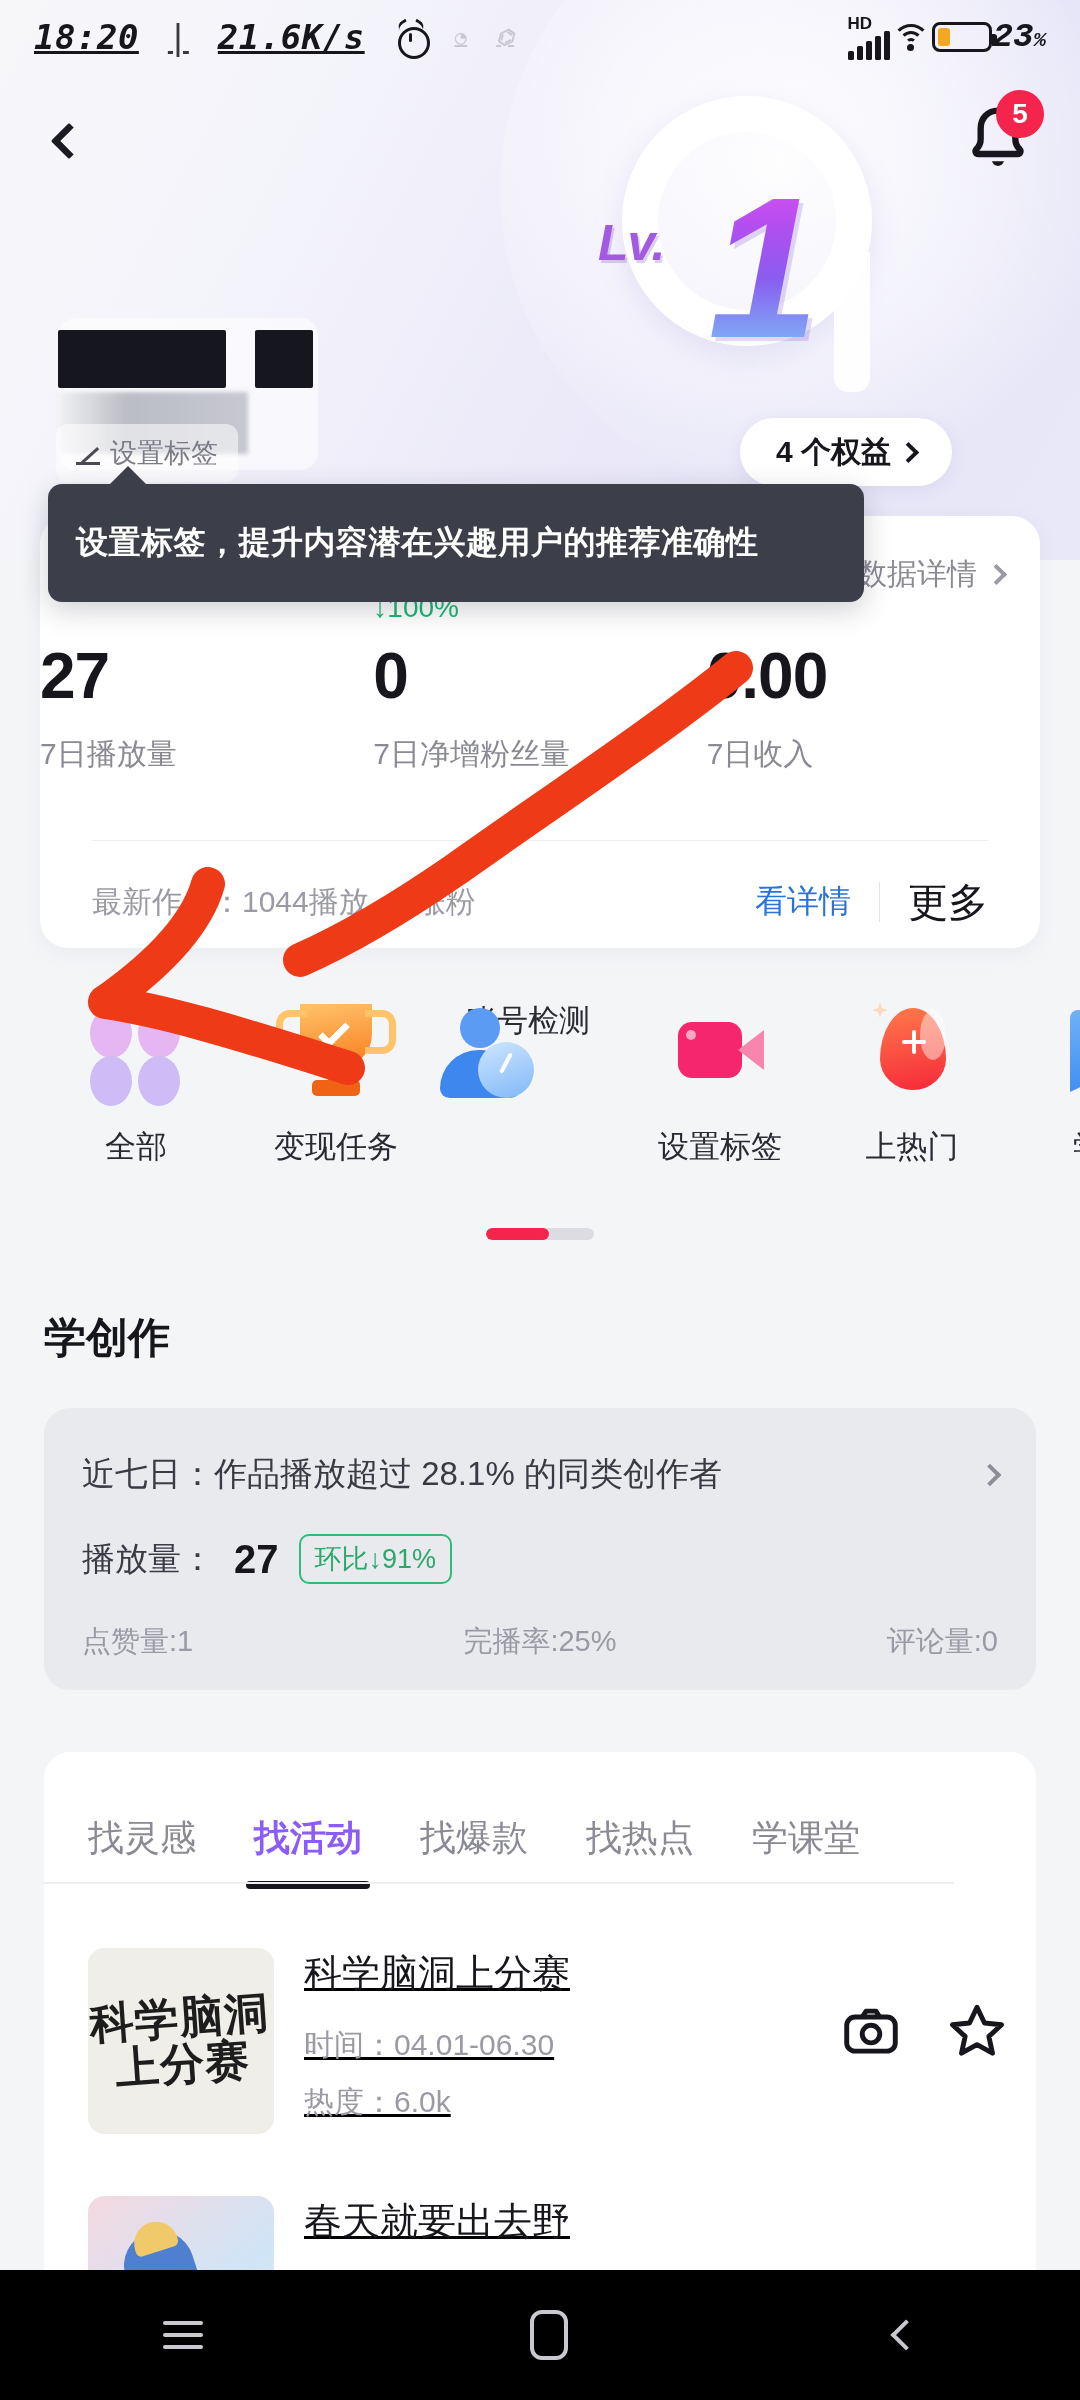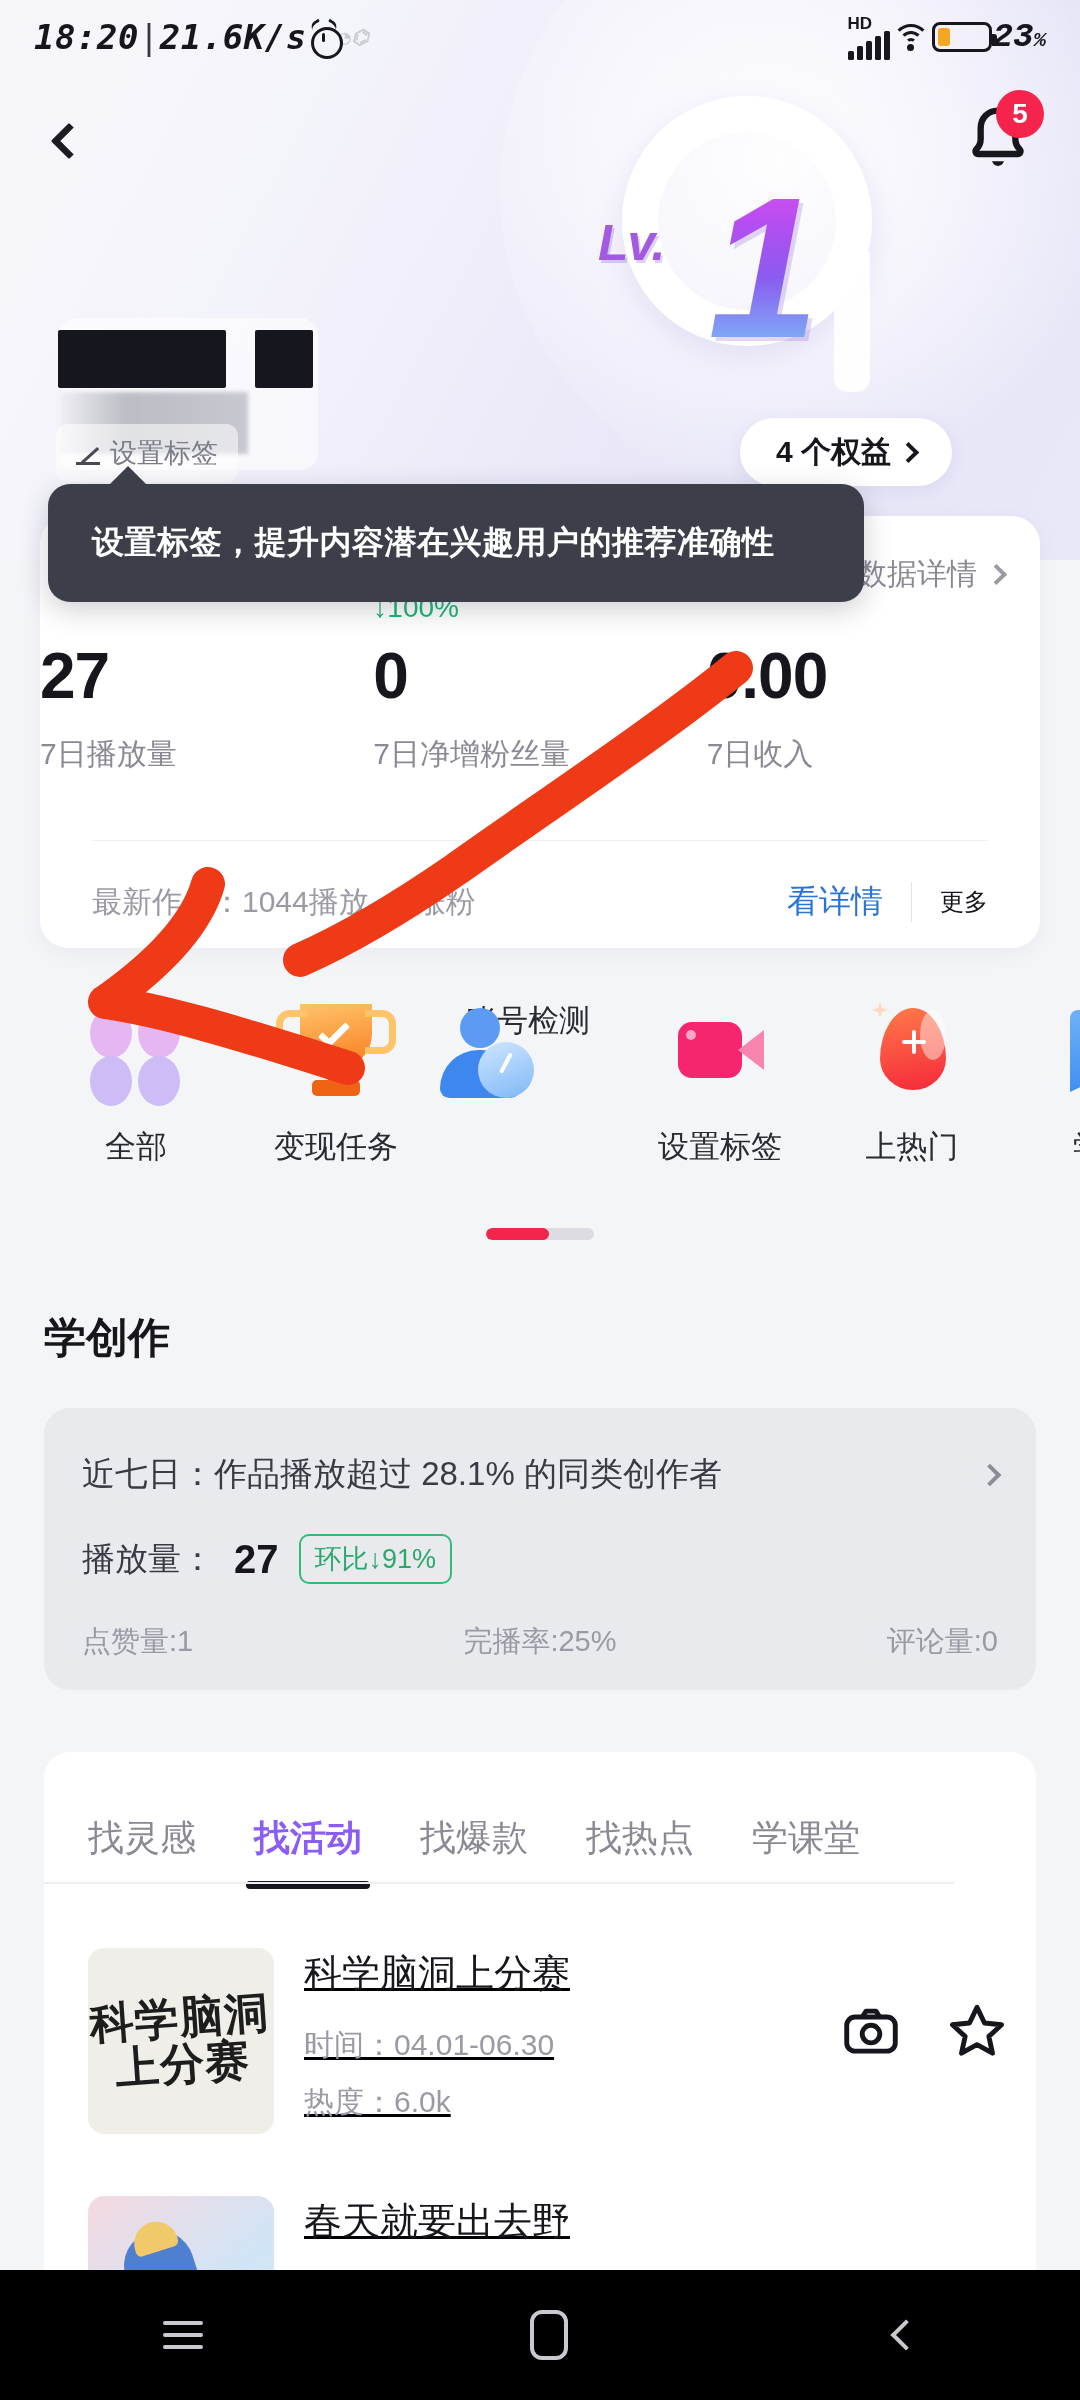--- a/index.html
+++ b/index.html
@@ -17,21 +17,21 @@
     background:linear-gradient(118deg,#f7f7fa 0%,#f4f4fb 26%,#eceaf9 55%,#e7e6f8 75%,#e9e8f8 100%);
     overflow:hidden;
   }
   .headerGlow{
     position:absolute; right:-40px; top:-120px; width:620px; height:620px; border-radius:50%;
     background:radial-gradient(circle at 45% 45%, rgba(255,255,255,.95) 0%, rgba(255,255,255,.55) 38%, rgba(233,231,250,0) 70%);
   }
 
   
   .statusbar{position:absolute;left:0;top:0;width:1080px;height:74px;display:flex;align-items:center;justify-content:space-between;padding:0 34px;}
-  .sb-left{display:flex;align-items:center;gap:0;font-family:"DejaVu Sans Mono","Liberation Mono",monospace;font-size:34px;font-weight:700;color:#16161c;letter-spacing:.5px;font-style:italic;}
+  .sb-left{display:flex;align-items:center;gap:29px;font-family:"DejaVu Sans Mono","Liberation Mono",monospace;font-size:34px;font-weight:700;color:#16161c;letter-spacing:.5px;font-style:italic;text-decoration:underline;}
   .sb-sep{font-weight:400;opacity:.85;}
   .alarm{width:30px;height:30px;position:relative;margin-left:2px;}
   .alarm:before{content:"";position:absolute;left:2px;top:5px;width:26px;height:26px;border:3.4px solid #16161c;border-radius:50%;}
   .alarm:after{content:"";position:absolute;left:13.2px;top:11px;width:3px;height:9px;background:#16161c;border-radius:2px;}
   .alarm i{position:absolute;top:-1px;left:1px;width:11px;height:7px;border-top:3.4px solid #16161c;border-radius:8px 0 0 0;transform:rotate(-32deg);}
   .alarm i.r{left:18px;transform:rotate(32deg);border-radius:0 8px 0 0;}
   .ghost{opacity:.18;font-size:20px;}
   .sb-right{display:flex;align-items:center;gap:1px;}
   .hd{font-size:17px;font-weight:700;color:#16161c;line-height:1;margin-bottom:-2px;}
   .sig{display:flex;align-items:flex-end;gap:3px;height:30px;}
@@ -80,41 +80,41 @@
     filter:blur(2px);}
   .penIcon{width:26px;height:26px;position:relative;}
   .penIcon:before{content:"";position:absolute;left:3px;top:14px;width:22px;height:3px;background:#4a4a55;transform:rotate(-42deg);}
   .penIcon:after{content:"";position:absolute;left:0;bottom:1px;width:24px;height:3px;background:#4a4a55;}
 
   
   .tagBtn{position:absolute;left:56px;top:424px;height:58px;padding:0 20px;border-radius:12px;background:rgba(255,255,255,.55);display:flex;align-items:center;gap:8px;}
   .tagBtn span{font-size:27px;color:#7c7c88;}
 
   
-  .tooltip{position:absolute;left:48px;top:484px;width:816px;height:118px;border-radius:22px;background:#3c3f4a;display:flex;align-items:center;padding:0 44px;z-index:20;box-shadow:0 8px 28px rgba(40,40,60,.22);}
+  .tooltip{position:absolute;left:48px;top:484px;width:816px;height:118px;border-radius:14px;background:#3c3f4a;display:flex;align-items:center;padding:0 28px;z-index:20;box-shadow:0 8px 28px rgba(40,40,60,.22);}
   .tooltip .tip{position:absolute;left:60px;top:-18px;width:0;height:0;border-left:20px solid transparent;border-right:20px solid transparent;border-bottom:20px solid #3c3f4a;}
   .tooltip p{color:#fff;font-size:32px;font-weight:700;letter-spacing:.5px;white-space:nowrap;}
 
   
   .statCard{position:absolute;left:40px;top:516px;width:1000px;height:432px;background:#fff;border-radius:28px;box-shadow:0 6px 20px rgba(120,120,160,.07);overflow:hidden;}
   .cardHead{position:absolute;right:36px;top:38px;display:flex;align-items:center;gap:12px;}
   .cardHead span{font-size:30px;color:#8a8a95;}
   .cardHeadArrow{width:15px;height:15px;border-top:4px solid #9a9aa5;border-right:4px solid #9a9aa5;transform:rotate(45deg);}
   .statsRow{position:absolute;left:0;top:128px;width:1000px;display:flex;}
   .statCol{flex:1;display:flex;flex-direction:column;position:relative;}
   .delta{position:absolute;top:-52px;font-size:28px;color:#1ab675;font-weight:500;white-space:nowrap;}
   .statNum{font-size:64px;font-weight:800;color:#16161c;line-height:1;letter-spacing:-1px;}
   .statLbl{margin-top:26px;font-size:30px;color:#8a8a95;white-space:nowrap;}
   .divider{position:absolute;left:52px;top:324px;width:896px;height:1px;background:#eeeef1;}
   .lastRow{position:absolute;left:52px;top:348px;width:896px;height:76px;display:flex;align-items:center;}
   .lastTxt{font-size:30px;color:#9a9aa5;}
   .lastActions{margin-left:auto;display:flex;align-items:center;gap:0;}
   .lnkBlue{font-size:32px;color:#2a73d8;font-weight:500;padding:0 28px;}
   .vdiv{width:1px;height:40px;background:#e2e2e8;}
-  .lnkDark{font-size:24px;color:#16161c;font-weight:500;padding-left:28px;}
+  .lnkDark{font-size:40px;color:#16161c;font-weight:500;padding-left:28px;}
 
   
   .quick{position:absolute;left:0;top:1000px;width:1080px;height:256px;}
   .qrow{display:flex;align-items:flex-start;padding-left:40px;}
   .qitem{width:192px;display:flex;flex-direction:column;align-items:center;position:relative;flex:0 0 auto;}
   .qicon{width:100px;height:100px;position:relative;margin-bottom:26px;}
   .qlabel{font-size:31px;color:#2a2a33;white-space:nowrap;}
   .qdivider{width:1px;height:108px;background:#e4e4ea;margin:6px 8px 0 0;}
   .qdot{position:absolute;right:6px;top:-2px;width:26px;height:26px;border-radius:50%;background:#f4244c;}
   .carousel{position:absolute;left:50%;top:228px;transform:translateX(-50%);width:108px;height:12px;border-radius:6px;background:#dcdce2;overflow:hidden;}

